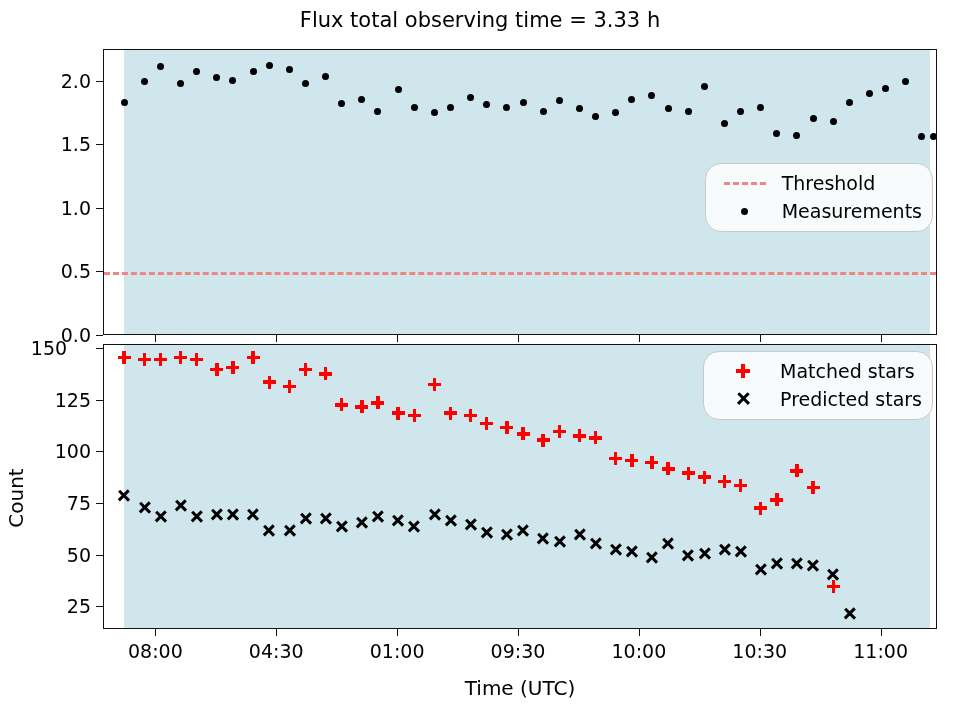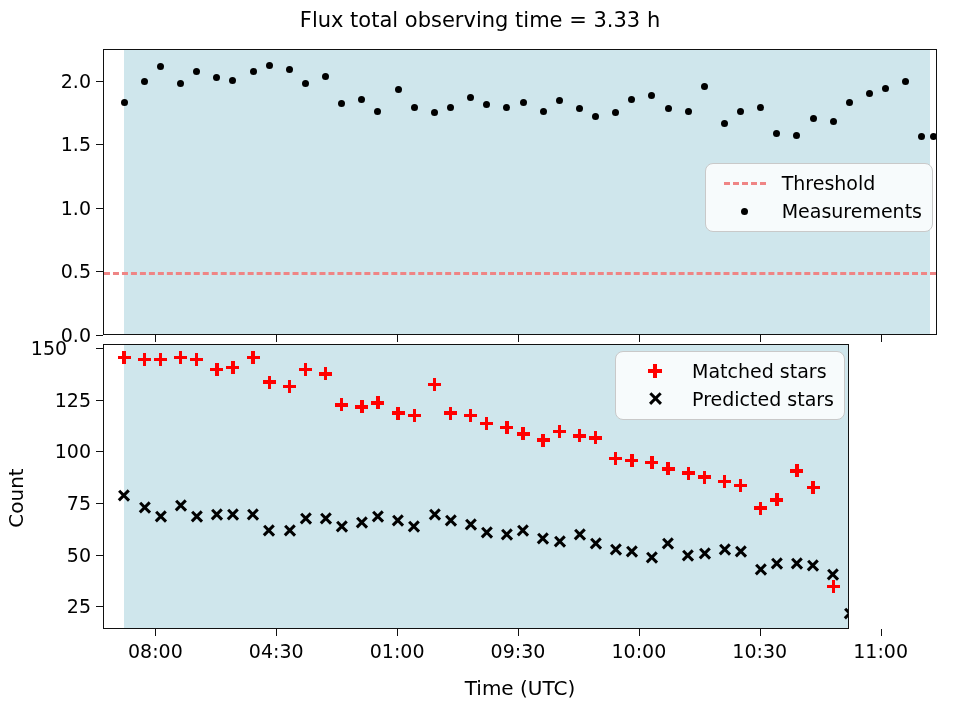--- a/index.html
+++ b/index.html
@@ -21,21 +21,21 @@
 
   
   .axes{
     position:absolute;
     border:1.6px solid #111;
     box-sizing:border-box;
     background:#fff;
     overflow:hidden;
   }
   #axes-top{left:103px;top:49px;width:834px;height:286px;}
-  #axes-bottom{left:103px;top:344px;width:746px;height:285px;}
+  #axes-bottom{left:103px;top:344px;width:834px;height:285px;}
 
   .shade{
     position:absolute;top:0;bottom:0;
     background:#cfe6ec;
   }
 
   .plotlayer{position:absolute;left:0;top:0;right:0;bottom:0;}
 
   
   .dot{
@@ -93,21 +93,21 @@
   #xlabel{
     position:absolute;left:103px;top:676px;width:834px;
     text-align:center;font-size:20px;color:#000;
   }
 
   
   .legend{
     position:absolute;
     background:#f7fbfc;
     border:1px solid #c9c9c9;
-    border-radius:8px;
+    border-radius:16px;
     padding:5px 10px 6px 10px;
     font-size:19px;color:#000;
   }
   .legend-row{display:flex;align-items:center;height:28px;}
   .legend-key{width:58px;display:flex;align-items:center;justify-content:center;position:relative;height:22px;}
   .legend-label{padding-left:8px;white-space:nowrap;}
   .key-dash{width:42px;height:0;border-top:3px dashed #ef8585;}
   .key-dot{width:7px;height:7px;border-radius:50%;background:#000;}
   .key-plus{position:relative;width:14px;height:14px;}
   .key-plus::before{content:"";position:absolute;left:0;top:5.3px;width:14px;height:3.4px;background:#ff0000;}

